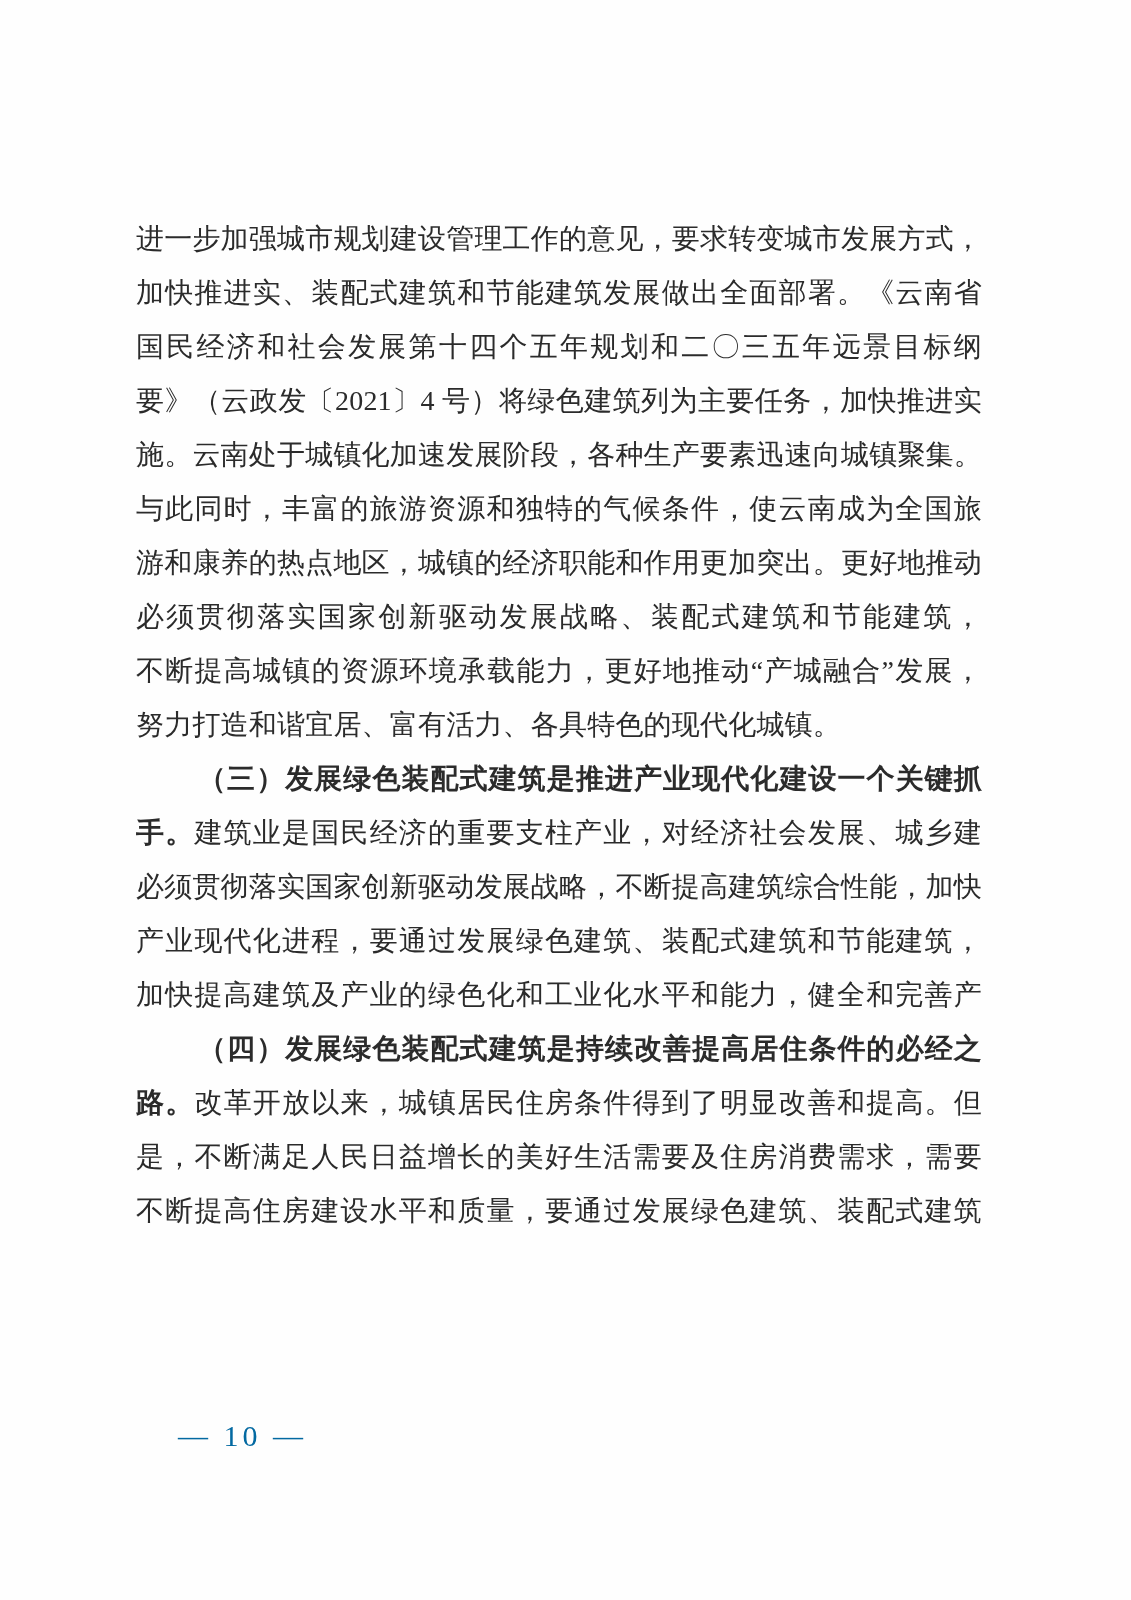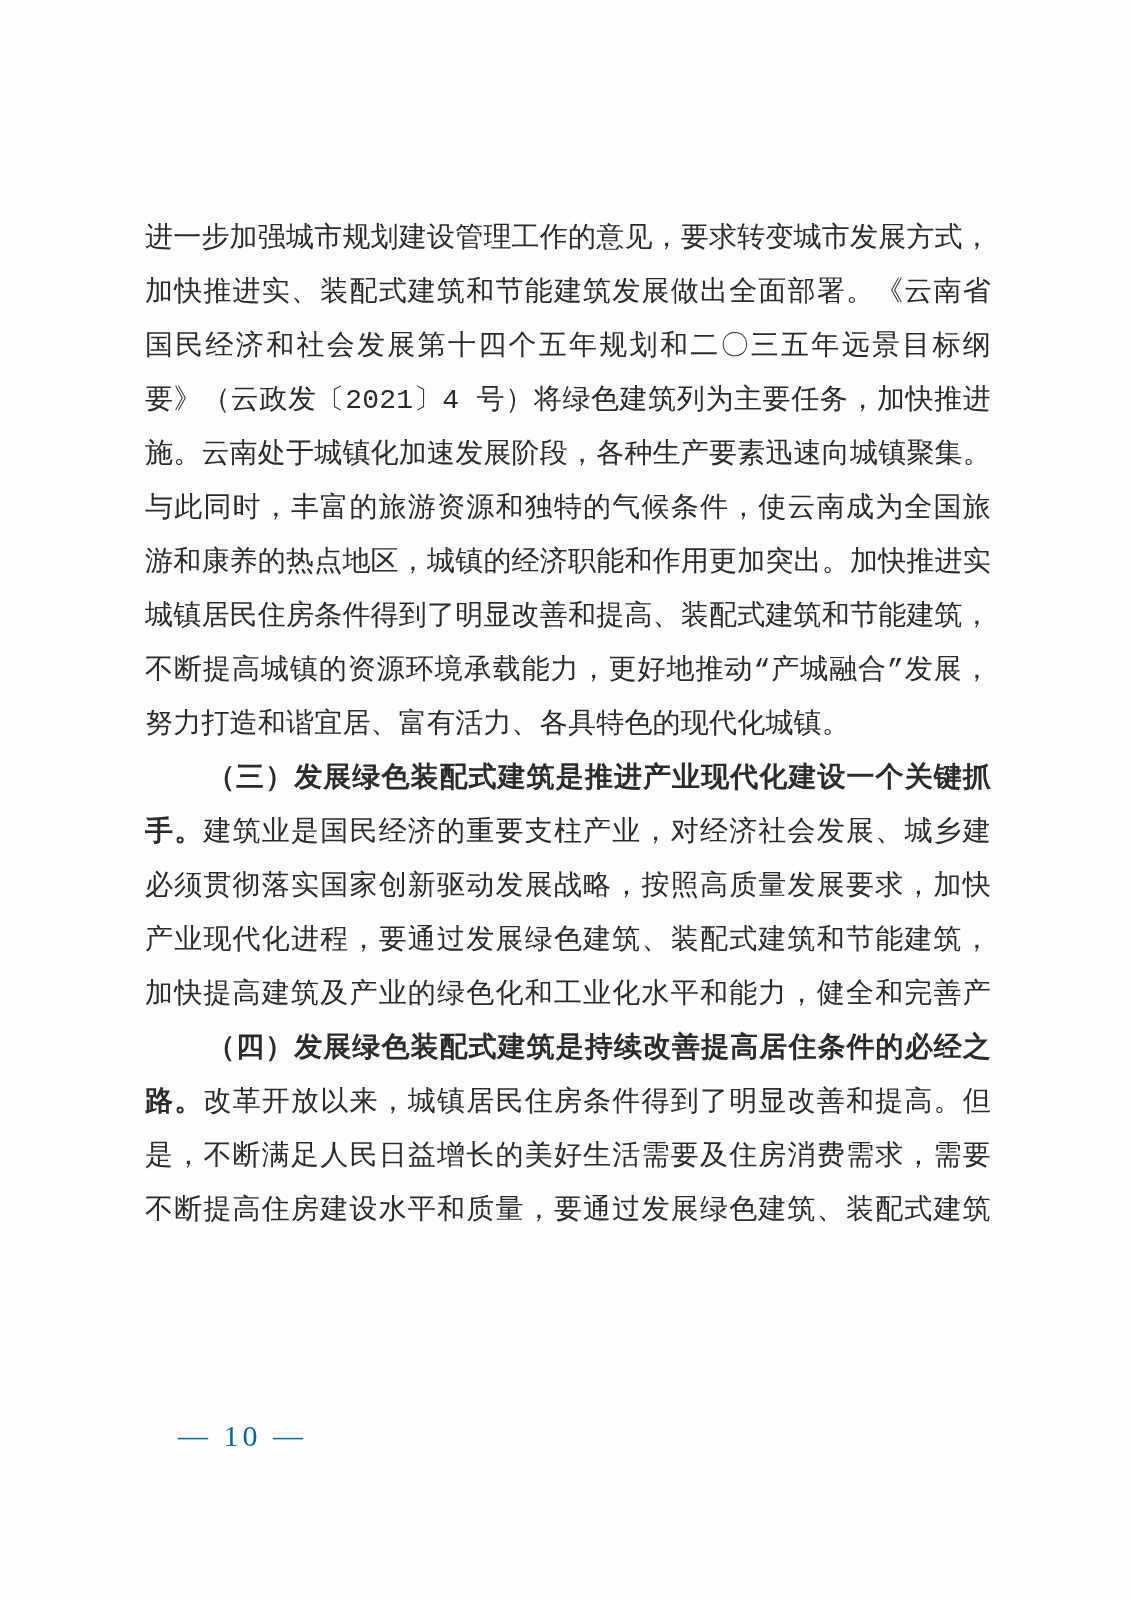--- a/index.html
+++ b/index.html
@@ -13,24 +13,23 @@
     position: relative;
     width: 1131px;
     height: 1600px;
     background: #fefefe;
     color: #2b2b2b;
     overflow: hidden;
   }
 
   .doc-body {
     position: absolute;
-    left: 145px;
+    left: 136px;
     top: 212px;
     width: 846px;
-    font-family: Liberation Mono, monospace;
   }
 
   .line {
     height: 54px;
     line-height: 54px;
     font-size: 28px;
     text-align: justify;
     text-align-last: justify;
     overflow: hidden;
     color: #2b2b2b;
@@ -66,27 +65,27 @@
 <div class="page">
 
   <div class="doc-body">
 
   <div class="line"><span class="seg">进一步加强城市规划建设管理工作的意见，要求转变城市发展方式，</span></div>
       <div class="line"><span class="seg">加快推进实、装配式建筑和节能建筑发展做出全面部署。《云南省</span></div>
       <div class="line"><span class="seg">国民经济和社会发展第十四个五年规划和二〇三五年远景目标纲</span></div>
       <div class="line"><span class="seg">要》（云政发〔2021〕4 号）将绿色建筑列为主要任务，加快推进实</span></div>
       <div class="line"><span class="seg">施。云南处于城镇化加速发展阶段，各种生产要素迅速向城镇聚集。</span></div>
       <div class="line"><span class="seg">与此同时，丰富的旅游资源和独特的气候条件，使云南成为全国旅</span></div>
-      <div class="line"><span class="seg">游和康养的热点地区，城镇的经济职能和作用更加突出。加快推进实</span></div>
-      <div class="line"><span class="seg">城镇居民住房条件得到了明显改善和提高、装配式建筑和节能建筑，</span></div>
+      <div class="line"><span class="seg">游和康养的热点地区，城镇的经济职能和作用更加突出。更好地推动</span></div>
+      <div class="line"><span class="seg">必须贯彻落实国家创新驱动发展战略、装配式建筑和节能建筑，</span></div>
       <div class="line"><span class="seg">不断提高城镇的资源环境承载能力，更好地推动“产城融合”发展，</span></div>
       <div class="line short"><span class="seg">努力打造和谐宜居、富有活力、各具特色的现代化城镇。</span></div>
       <div class="line indent"><span class="seg bold">（三）发展绿色装配式建筑是推进产业现代化建设一个关键抓</span></div>
       <div class="line"><span class="seg bold">手。</span><span class="seg">建筑业是国民经济的重要支柱产业，对经济社会发展、城乡建</span></div>
-      <div class="line"><span class="seg">必须贯彻落实国家创新驱动发展战略，按照高质量发展要求，加快</span></div>
+      <div class="line"><span class="seg">必须贯彻落实国家创新驱动发展战略，不断提高建筑综合性能，加快</span></div>
       <div class="line"><span class="seg">产业现代化进程，要通过发展绿色建筑、装配式建筑和节能建筑，</span></div>
       <div class="line"><span class="seg">加快提高建筑及产业的绿色化和工业化水平和能力，健全和完善产</span></div>
       <div class="line indent"><span class="seg bold">（四）发展绿色装配式建筑是持续改善提高居住条件的必经之</span></div>
       <div class="line"><span class="seg bold">路。</span><span class="seg">改革开放以来，城镇居民住房条件得到了明显改善和提高。但</span></div>
       <div class="line"><span class="seg">是，不断满足人民日益增长的美好生活需要及住房消费需求，需要</span></div>
       <div class="line"><span class="seg">不断提高住房建设水平和质量，要通过发展绿色建筑、装配式建筑</span></div>
     </div>
 
   <div class="page-footer">— 10 —</div>
 

